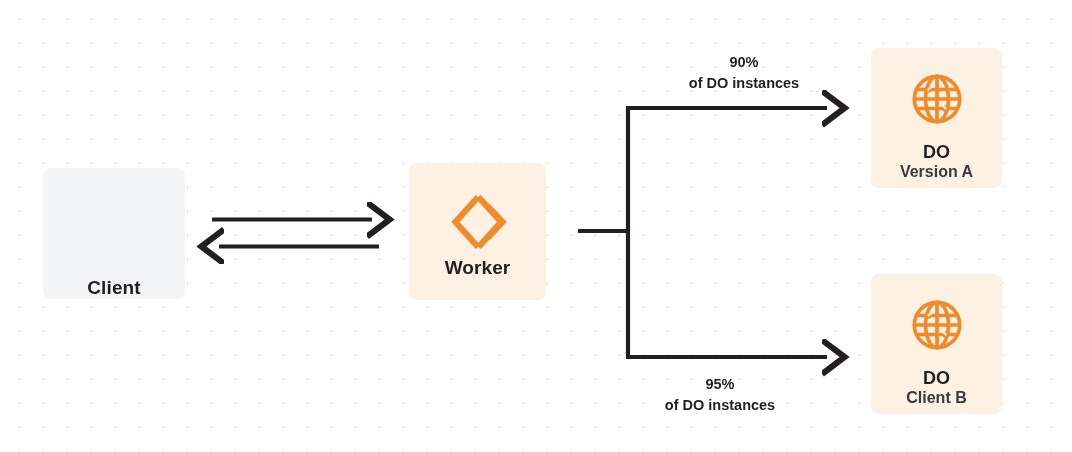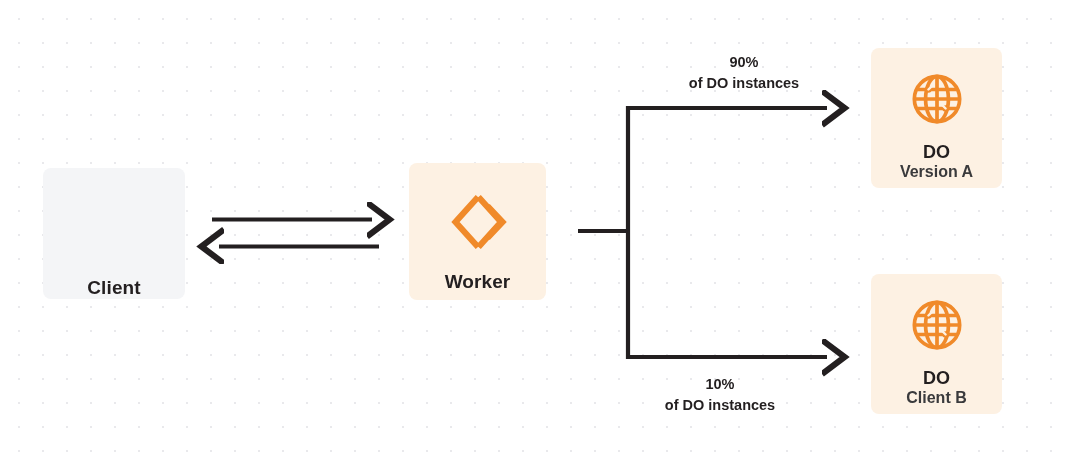--- a/index.html
+++ b/index.html
@@ -52,21 +52,20 @@
     width: 137px;
     height: 137px;
     background: #fdf1e3;
     justify-content: flex-start;
     padding-top: 28px;
   }
   #worker-node .title {
     font-size: 19px;
     font-weight: 700;
     color: #231f20;
-    margin-top: 14px;
     letter-spacing: 0.1px;
   }
 
   
   .do-node {
     left: 871px;
     width: 131px;
     height: 140px;
     background: #fdf1e3;
     justify-content: flex-start;
@@ -217,17 +216,17 @@
     <span class="title">DO</span>
     <span class="subtitle">Client B</span>
   </div>
 
   <div class="edge-label" id="label-top">
     <div>90%</div>
     <div>of DO instances</div>
   </div>
 
   <div class="edge-label" id="label-bottom">
-    <div>10%</div>
+    <div>95%</div>
     <div>of DO instances</div>
   </div>
 
 </div>
 
 </body></html>

